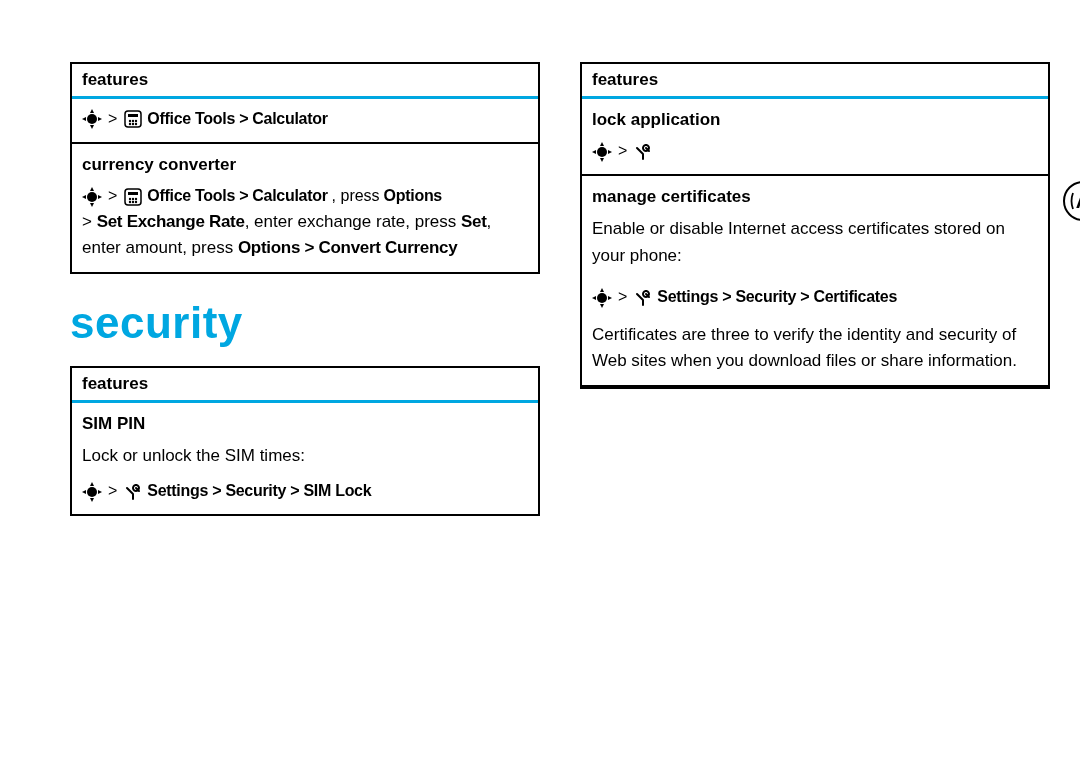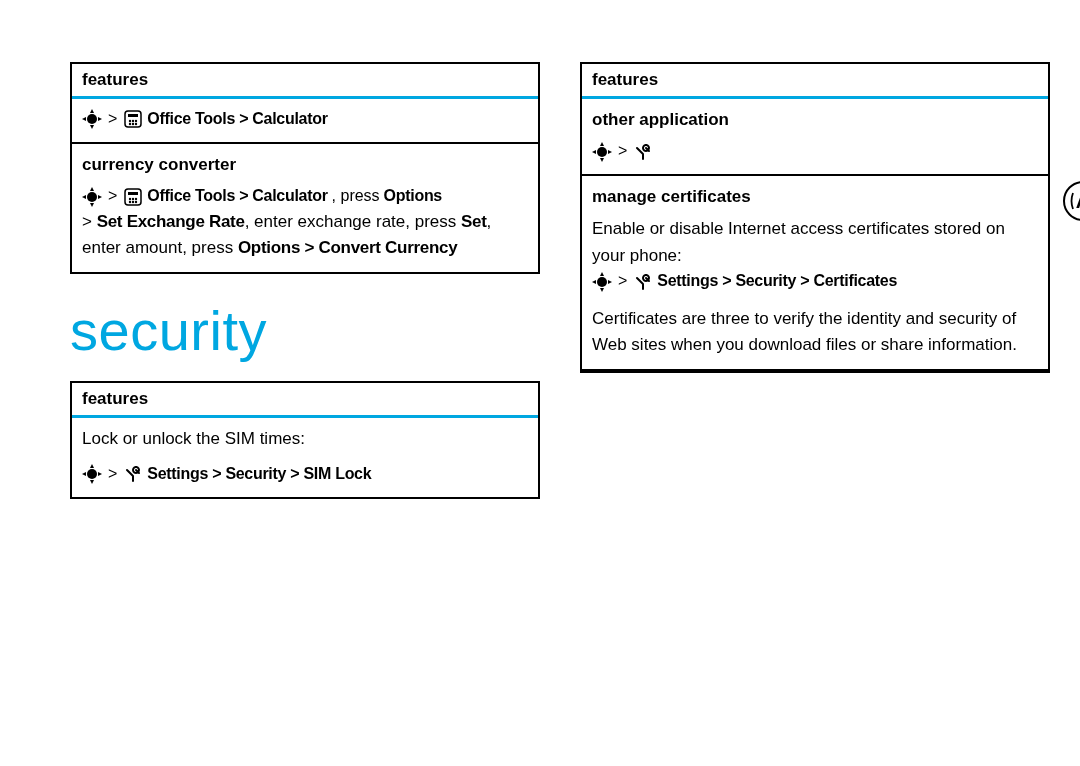--- a/index.html
+++ b/index.html
@@ -51,22 +51,22 @@
     align-items: center;
     flex-wrap: wrap;
     gap: 4px;
     font-size: 16px;
   }
   .cond { font-family: "Arial Narrow", Arial, sans-serif; font-weight: bold; font-stretch: condensed; letter-spacing: -0.3px; }
   .sep { margin: 0 2px; }
 
   .heading {
     color: #00a7e1;
-    font-size: 56px;
-    font-weight: 400;
+    font-size: 44px;
+    font-weight: 700;
     margin: 24px 0 18px 0;
     letter-spacing: 0.5px;
   }
 
   .caution { color: #00a7e1; font-weight: bold; }
 
   .footer {
     position: absolute;
     bottom: 26px;
     right: 70px;
@@ -162,20 +162,21 @@
         </div>
       </div>
     </div>
 
     <div class="heading">security</div>
 
     <div class="feat-table">
       <div class="feat-header">features</div>
 
       <div class="feat-cell">
+        <div class="row-title">SIM PIN</div>
         <div style="margin-bottom:10px;">Lock or unlock the SIM times:</div>
         <div class="nav-line">
           <span class="icon nav-icon">
             <svg width="20" height="20" viewBox="0 0 20 20">
                 <circle cx="10" cy="10" r="5" fill="#000"></circle>
                 <polygon points="10,0 12,4 8,4" fill="#000"></polygon>
                 <polygon points="10,20 12,16 8,16" fill="#000"></polygon>
                 <polygon points="0,10 4,8 4,12" fill="#000"></polygon>
                 <polygon points="20,10 16,8 16,12" fill="#000"></polygon>
               </svg>
@@ -192,21 +193,21 @@
     </div>
 
   </div>
 
   <div class="col col-right">
 
     <div class="feat-table" style="position:relative;">
       <div class="feat-header">features</div>
 
       <div class="feat-cell">
-        <div class="row-title">other application</div>
+        <div class="row-title">lock application</div>
         <div class="nav-line">
           <span class="icon nav-icon">
             <svg width="20" height="20" viewBox="0 0 20 20">
                 <circle cx="10" cy="10" r="5" fill="#000"></circle>
                 <polygon points="10,0 12,4 8,4" fill="#000"></polygon>
                 <polygon points="10,20 12,16 8,16" fill="#000"></polygon>
                 <polygon points="0,10 4,8 4,12" fill="#000"></polygon>
                 <polygon points="20,10 16,8 16,12" fill="#000"></polygon>
               </svg>
           </span>
@@ -214,21 +215,21 @@
           <span class="icon tool-icon">
             <svg width="20" height="20" viewBox="0 0 20 20">
                 <path d="M4 6 L10 12 M10 12 L10 17 M13 3 a3 3 0 1 0 0.01 0 M13 6 L16 9" stroke="#000" stroke-width="2" fill="none" stroke-linecap="round"></path>
               </svg>
           </span>
         </div>
       </div>
 
       <div class="feat-cell" style="position:relative;">
         <div class="row-title">manage certificates</div>
-        <div style="margin-bottom:0; padding-right:6px;">Enable or disable Internet access certificates stored on your phone:</div>
+        <div style="margin-bottom:16px; padding-right:6px;">Enable or disable Internet access certificates stored on your phone:</div>
         <div class="nav-line" style="margin-bottom:12px;">
           <span class="icon nav-icon">
             <svg width="20" height="20" viewBox="0 0 20 20">
                 <circle cx="10" cy="10" r="5" fill="#000"></circle>
                 <polygon points="10,0 12,4 8,4" fill="#000"></polygon>
                 <polygon points="10,20 12,16 8,16" fill="#000"></polygon>
                 <polygon points="0,10 4,8 4,12" fill="#000"></polygon>
                 <polygon points="20,10 16,8 16,12" fill="#000"></polygon>
               </svg>
           </span>

